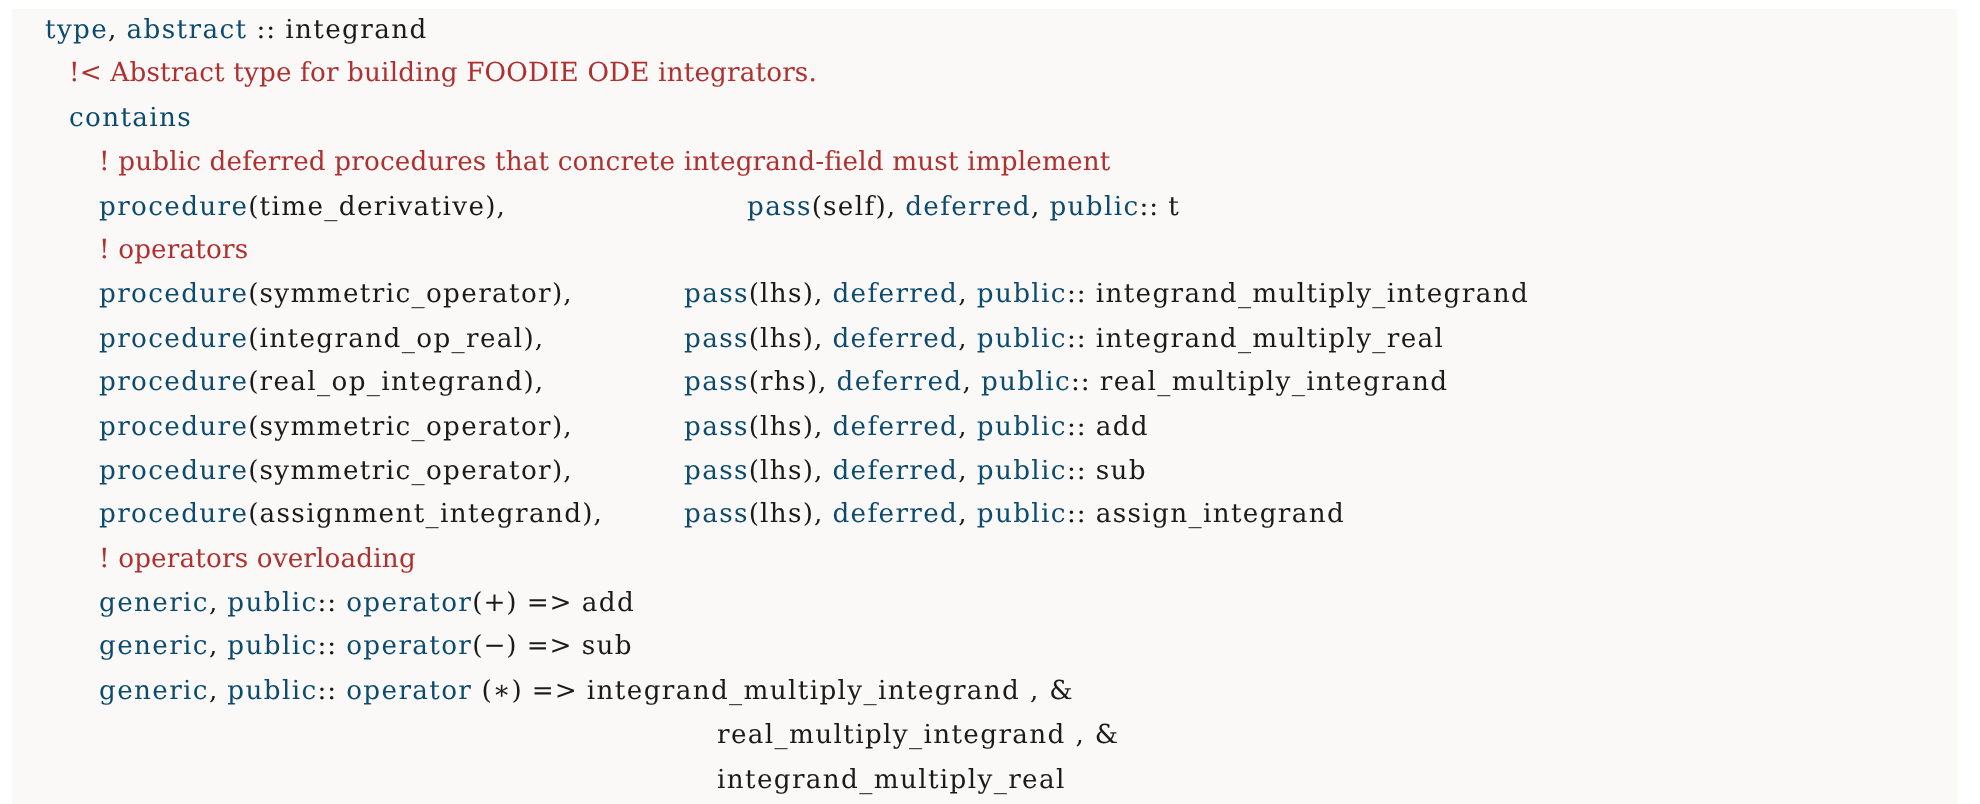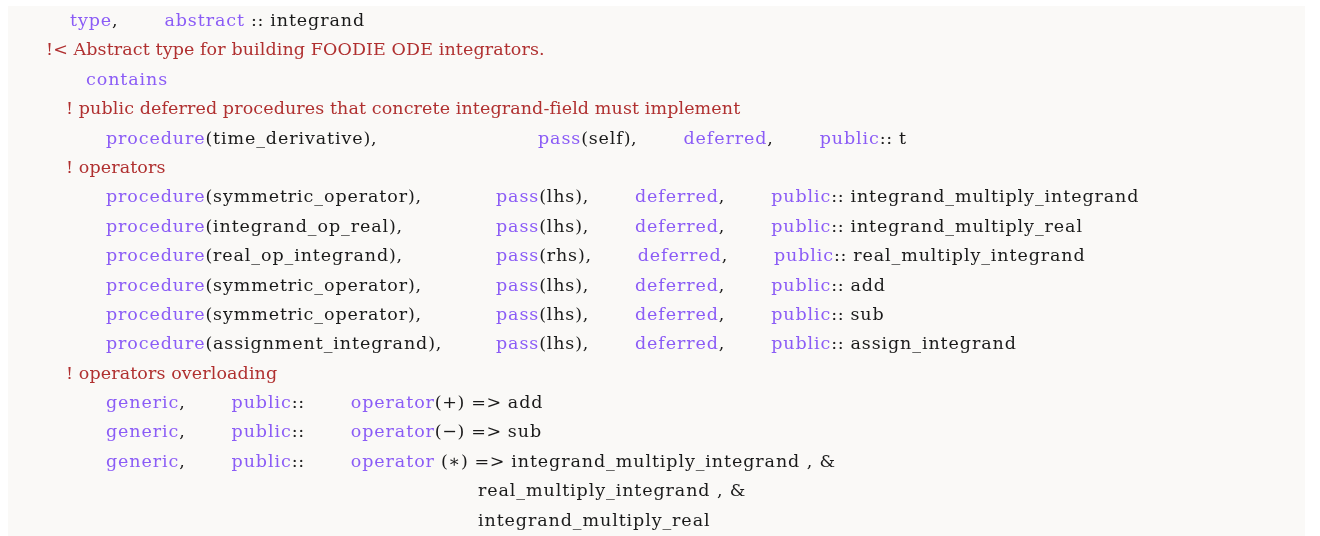--- a/index.html
+++ b/index.html
@@ -37,23 +37,22 @@
   }
 
   .line {
     height: 29.4px;
     white-space: pre;
     position: relative;
   }
 
   
   .kw {
-    color: #8b5cf6;
+    color: #0c4a6e;
     letter-spacing: 0.9px;
-    margin-left: 40px;
   }
   .pl {
     color: #1a1a1a;
     letter-spacing: 0.9px;
   }
   .cm {
     color: #b03030;
     letter-spacing: 0.1px;
     font-family: "DejaVu Serif", serif;
     margin-top: 24px;

